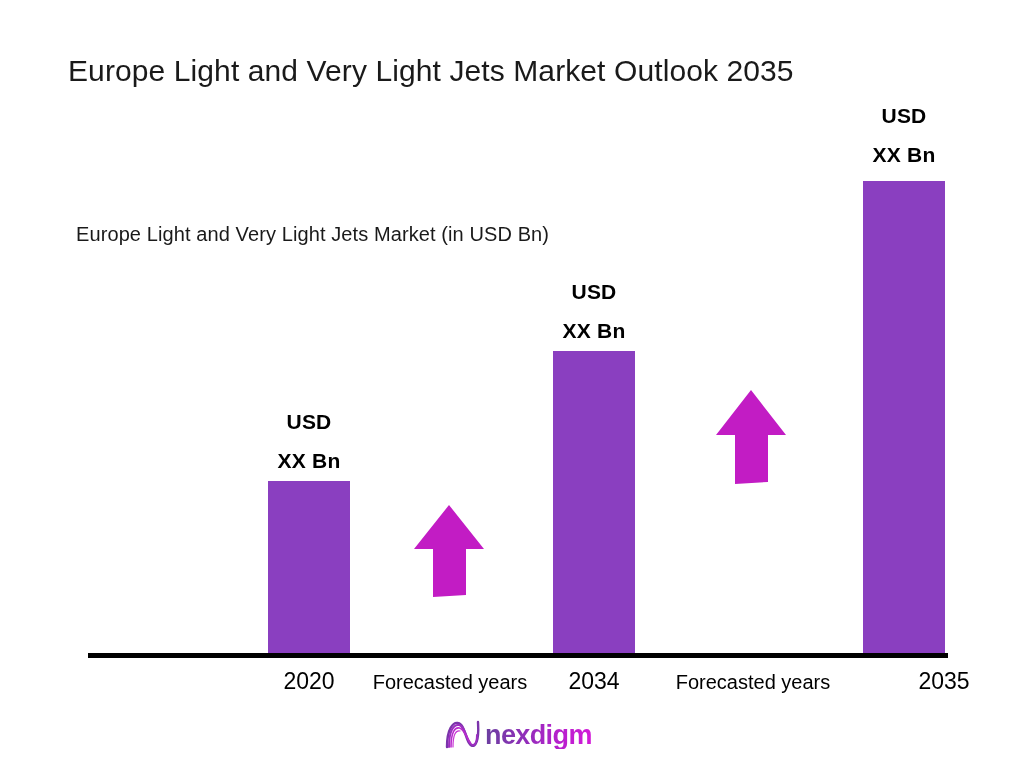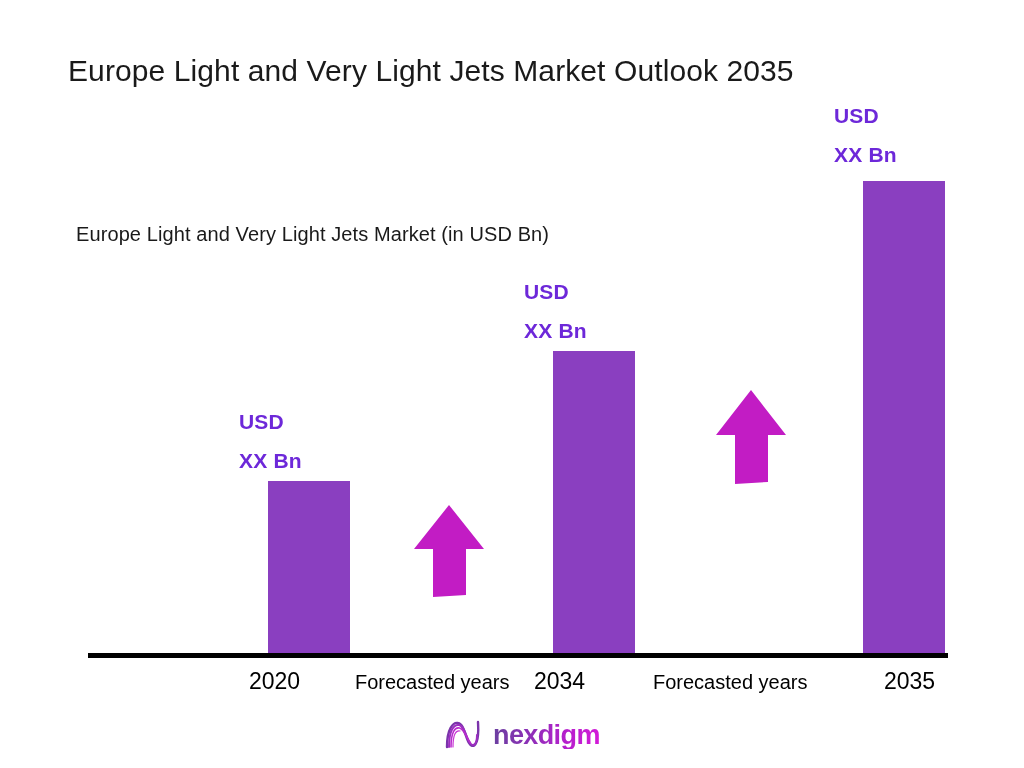--- a/index.html
+++ b/index.html
@@ -68,57 +68,57 @@
   }
 
   .bar {
     position: absolute;
     background: #8a3fc0;
     bottom: 113px; 
   }
 
   .bar-label {
     position: absolute;
-    text-align: left;
+    text-align: center;
     font-size: 21px;
     font-weight: 700;
-    color: #6d28d9;
+    color: #000000;
     line-height: 1.85;
     letter-spacing: 0.2px;
   }
   .bar-label .l1 { display: block; }
   .bar-label .l2 { display: block; }
 
   .arrow {
     position: absolute;
   }
   .arrow svg { display: block; }
 
   .tick {
     position: absolute;
+    text-align: center;
     color: #000000;
     white-space: nowrap;
   }
   .tick.year {
     font-size: 23px;
     font-weight: 400;
   }
   .tick.span {
     font-size: 20px;
     font-weight: 400;
   }
 
   
   .logo {
     position: absolute;
     left: 443px;
     top: 718px;
     display: flex;
     align-items: center;
-    gap: 8px;
   }
   .logo-mark { width: 42px; height: 34px; }
   .logo-word {
     font-size: 27px;
     font-weight: 700;
     letter-spacing: -0.6px;
     background: linear-gradient(90deg, #6b3fa0 0%, #8e2fb8 35%, #b71fcd 70%, #d31ad8 100%);
     -webkit-background-clip: text;
     background-clip: text;
     color: transparent;

